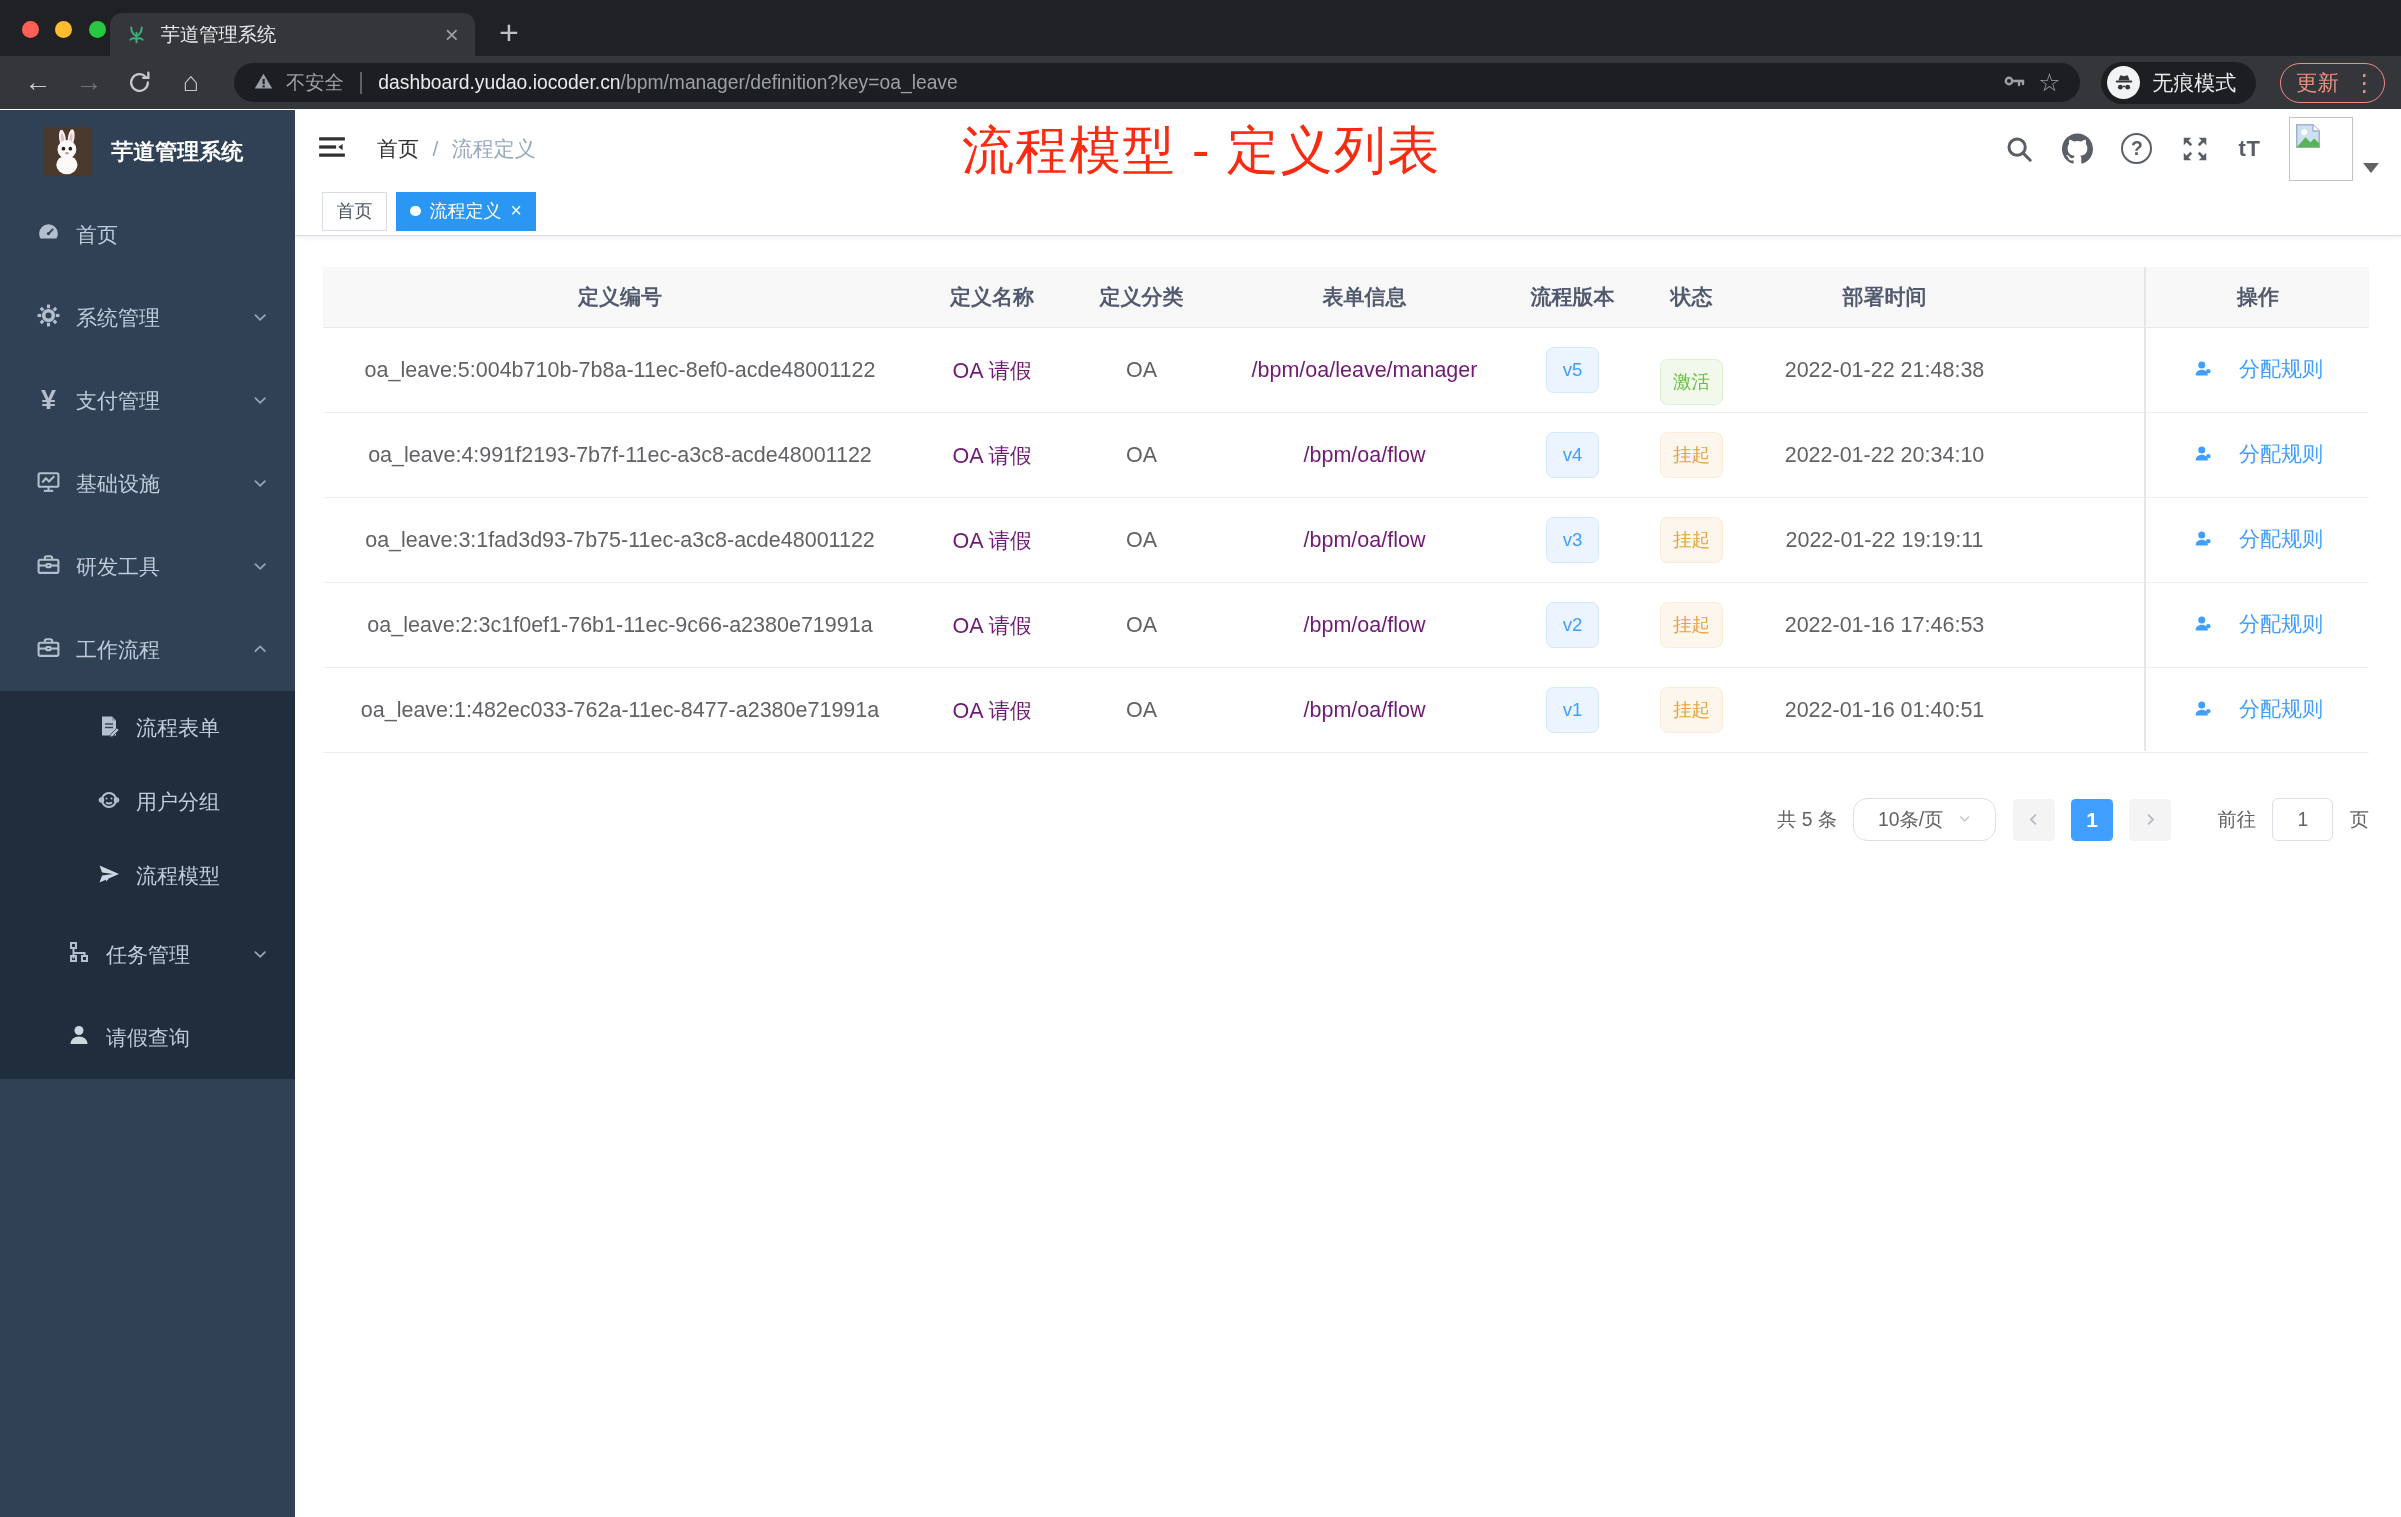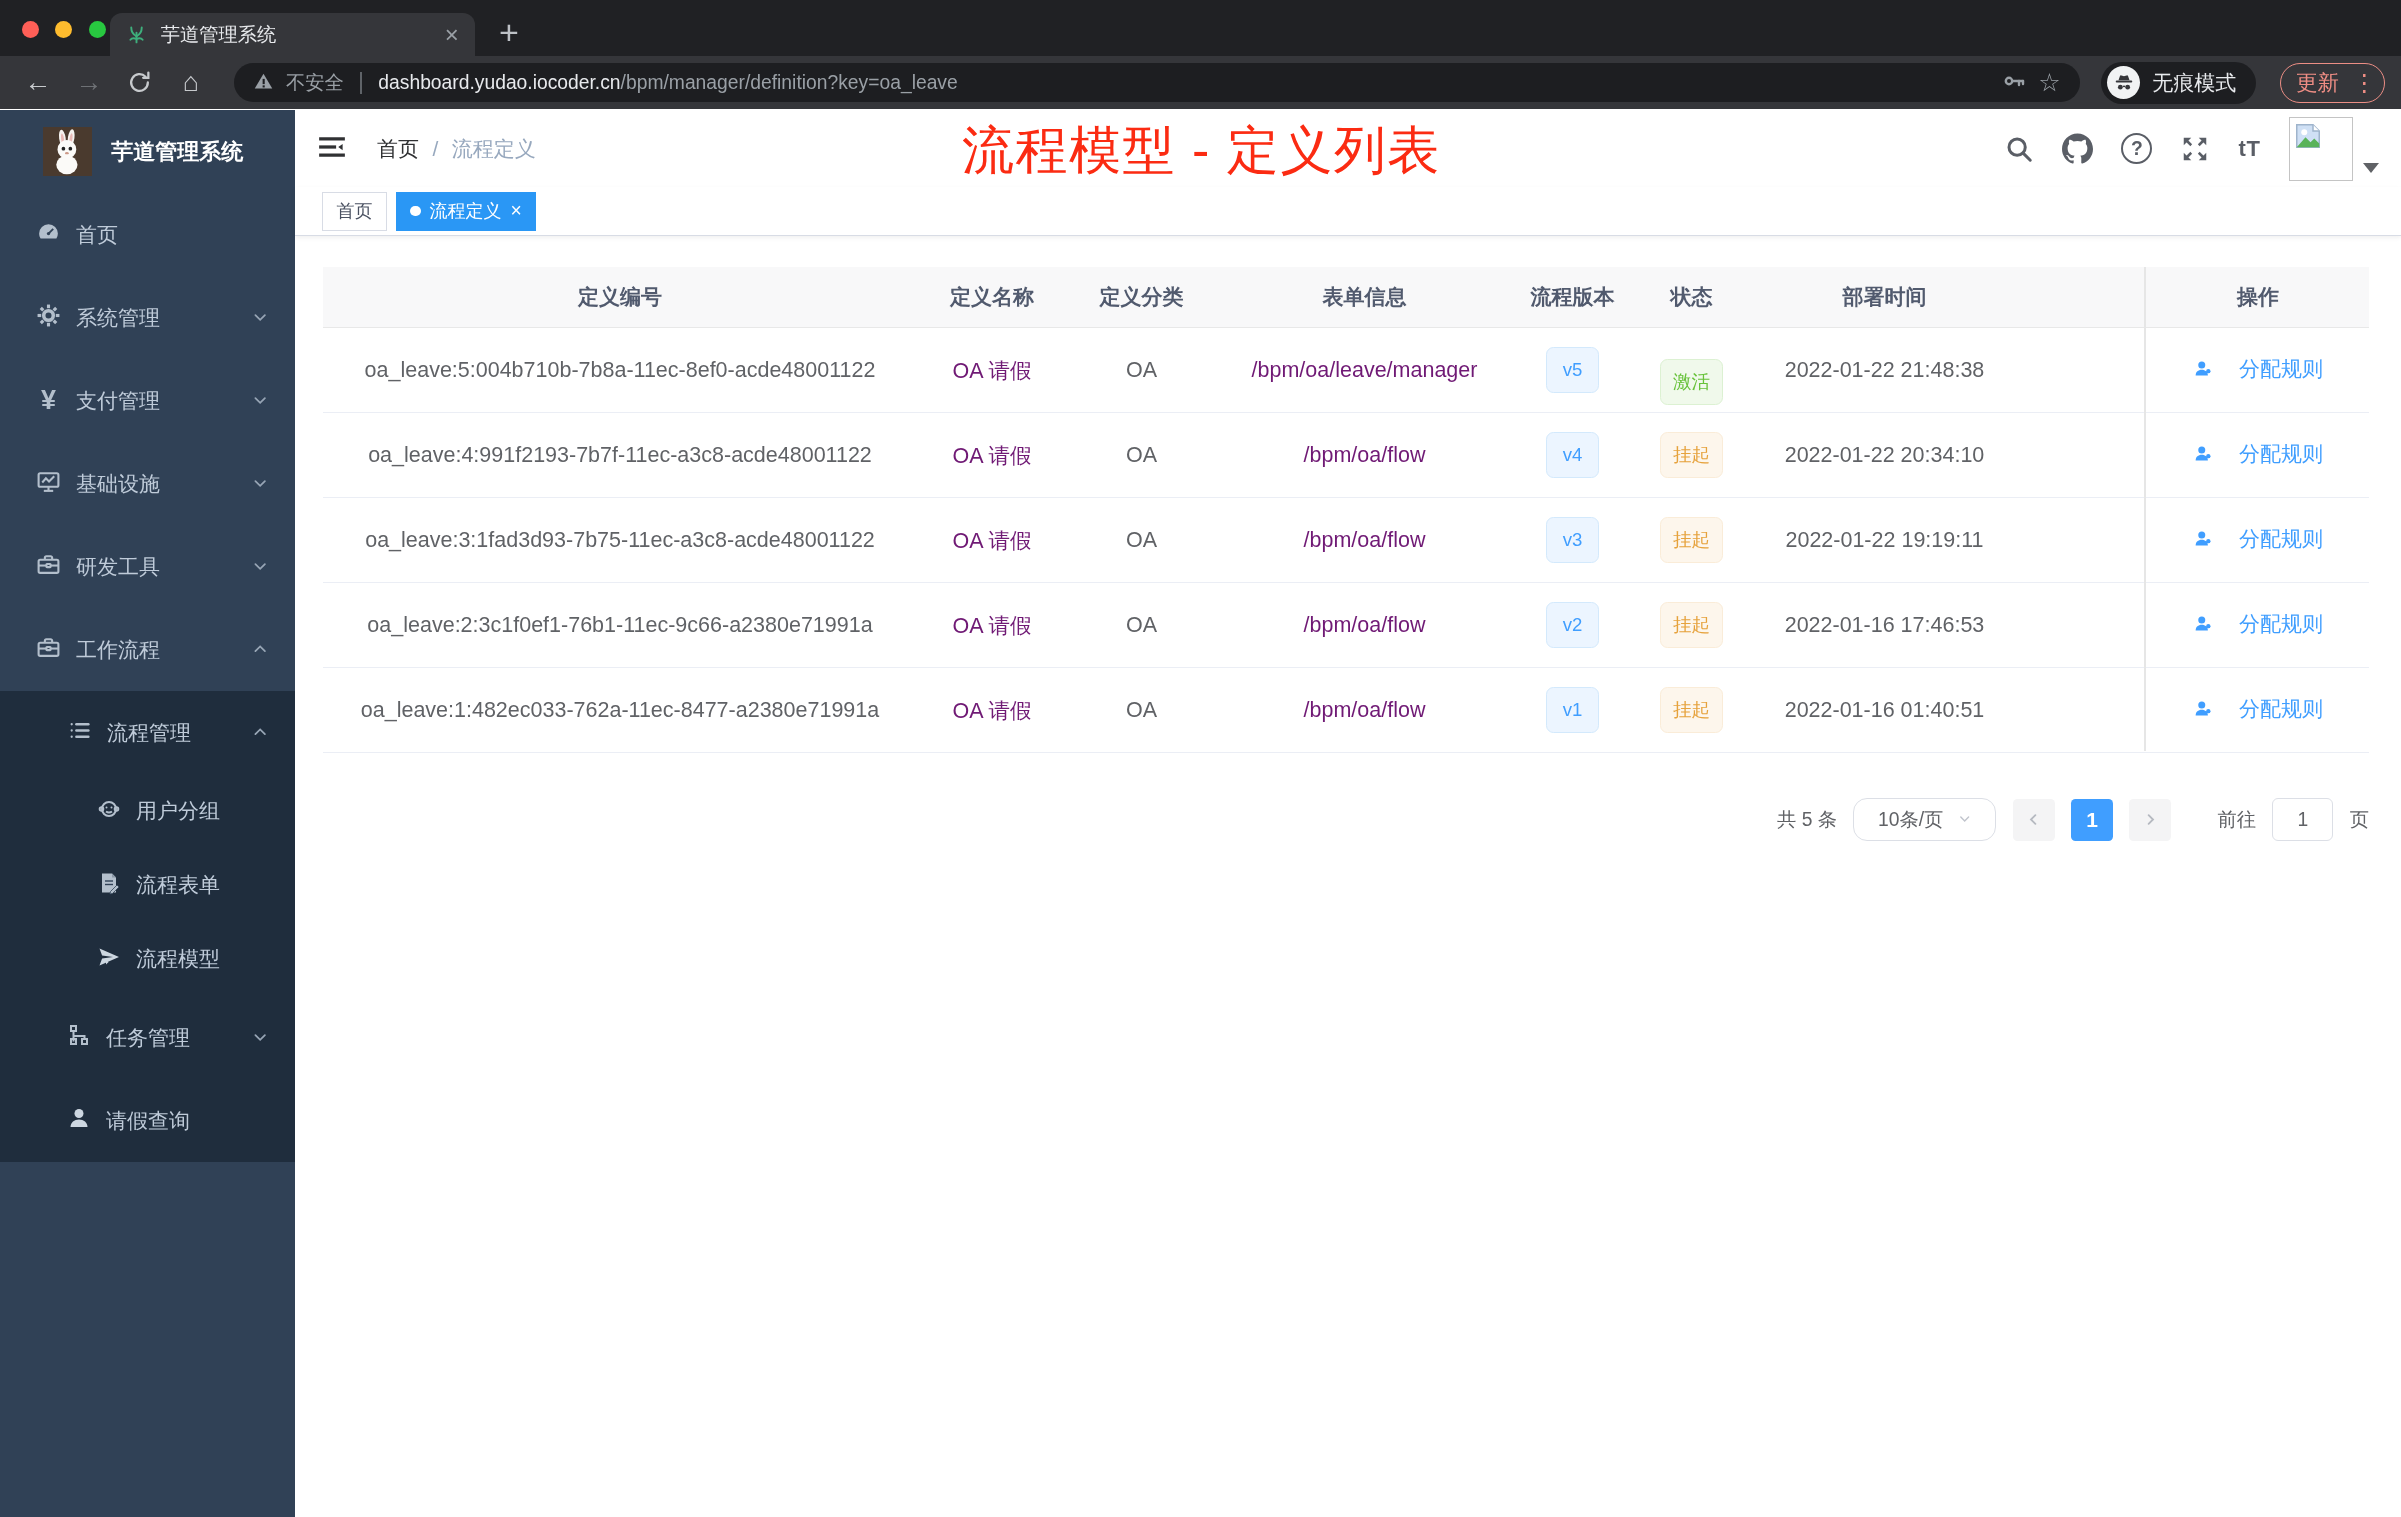--- a/index.html
+++ b/index.html
@@ -301,62 +301,44 @@
             </svg>
         </span>
         <span>工作流程</span>
         <span class="chev up">
             <svg width="16.3" height="16.3" viewBox="0 0 24 24" fill="none" stroke="currentColor" stroke-width="2.6" stroke-linecap="round">
               <polyline points="5 9 12 16 19 9"></polyline>
             </svg>
           </span>
       </div>
       <div class="sub">
-        <div class="mi mi2">
+        <div class="mi mi3">
           <span class="ic">
-            <svg width="25" height="25" viewBox="0 0 24 24" fill="none" stroke="currentColor" stroke-width="2.4" stroke-linecap="round">
-                <circle cx="4.5" cy="6" r="1.1" fill="currentColor" stroke="none"></circle>
-                <circle cx="4.5" cy="12" r="1.1" fill="currentColor" stroke="none"></circle>
-                <circle cx="4.5" cy="18" r="1.1" fill="currentColor" stroke="none"></circle>
-                <line x1="9" y1="6" x2="20.5" y2="6"></line>
-                <line x1="9" y1="12" x2="20.5" y2="12"></line>
-                <line x1="9" y1="18" x2="20.5" y2="18"></line>
-              </svg>
-          </span>
-          <span>流程管理</span>
-          <span class="chev up">
-              <svg width="16.3" height="16.3" viewBox="0 0 24 24" fill="none" stroke="currentColor" stroke-width="2.6" stroke-linecap="round">
-                <polyline points="5 9 12 16 19 9"></polyline>
-              </svg>
-            </span>
+            <svg width="24" height="24" viewBox="0 0 24 24">
+                <path d="M5 2.5h10l4 4v15H5Z" fill="currentColor"></path>
+                <path d="M15 2.5v4h4" fill="#8a97a6"></path>
+                <line x1="8" y1="10" x2="16" y2="10" stroke="#304156" stroke-width="1.4"></line>
+                <line x1="8" y1="13.5" x2="16" y2="13.5" stroke="#304156" stroke-width="1.4"></line>
+                <path d="M13.5 20.5 20 14l2 2-6.5 6.5-2.6.6Z" fill="currentColor" stroke="#304156" stroke-width="0.8"></path>
+              </svg>
+          </span>
+          <span>流程表单</span>
         </div>
         <div class="mi mi3">
           <span class="ic">
             <svg width="24" height="24" viewBox="0 0 24 24" fill="none" stroke="currentColor" stroke-width="2">
                 <circle cx="12" cy="12" r="7"></circle>
                 <circle cx="4.5" cy="12" r="1.8"></circle>
                 <circle cx="19.5" cy="12" r="1.8"></circle>
                 <circle cx="9.5" cy="10.5" r="1" fill="currentColor" stroke="none"></circle>
                 <circle cx="14.5" cy="10.5" r="1" fill="currentColor" stroke="none"></circle>
                 <path d="M9 14.5q3 2 6 0"></path>
               </svg>
           </span>
           <span>用户分组</span>
-        </div>
-        <div class="mi mi3">
-          <span class="ic">
-            <svg width="24" height="24" viewBox="0 0 24 24">
-                <path d="M5 2.5h10l4 4v15H5Z" fill="currentColor"></path>
-                <path d="M15 2.5v4h4" fill="#8a97a6"></path>
-                <line x1="8" y1="10" x2="16" y2="10" stroke="#304156" stroke-width="1.4"></line>
-                <line x1="8" y1="13.5" x2="16" y2="13.5" stroke="#304156" stroke-width="1.4"></line>
-                <path d="M13.5 20.5 20 14l2 2-6.5 6.5-2.6.6Z" fill="currentColor" stroke="#304156" stroke-width="0.8"></path>
-              </svg>
-          </span>
-          <span>流程表单</span>
         </div>
         <div class="mi mi3">
           <span class="ic">
             <svg width="24" height="24" viewBox="0 0 24 24" fill="#cdd7e1">
                 <path d="M2.5 20.5 22 12 2.5 3.5l2.6 7L16 12 5.1 13.5Z"></path>
                 <path d="M9 15.5v4l2.6-2.6Z"></path>
               </svg>
           </span>
           <span>流程模型</span>
         </div>

